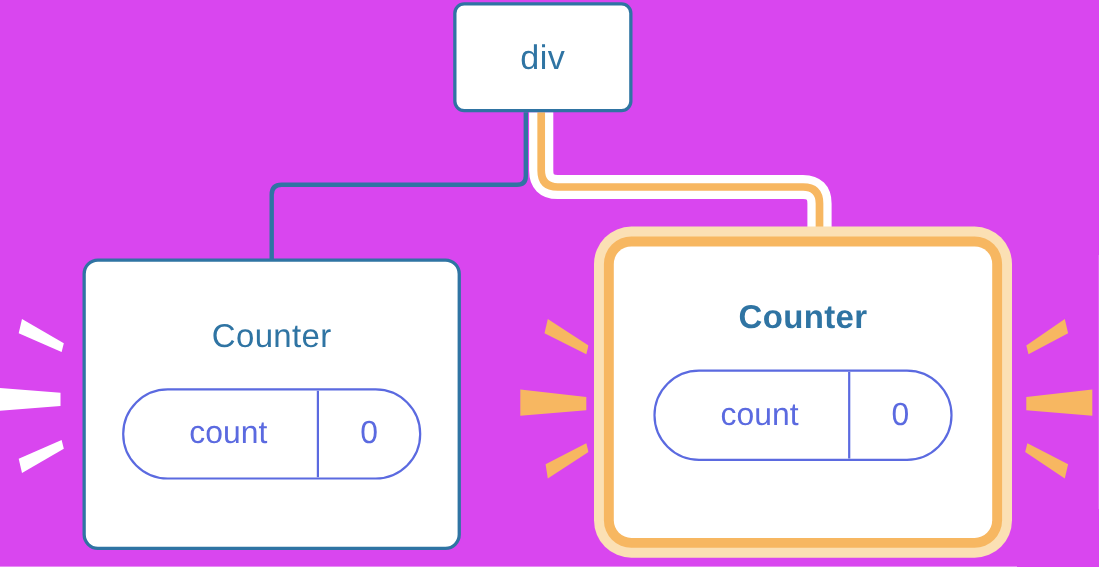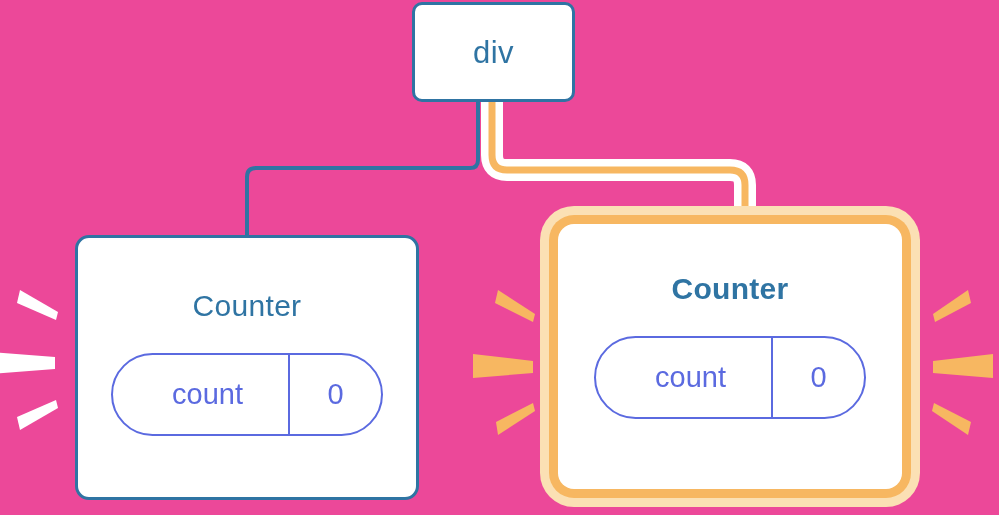--- a/index.html
+++ b/index.html
@@ -9,21 +9,21 @@
   body {
     width: 999px;
     height: 515px;
     overflow: hidden;
     font-family: "Liberation Sans", sans-serif;
   }
   #stage {
     position: relative;
     width: 999px;
     height: 515px;
-    background: #ec4899;
+    background: #d946ef;
   }
   #wires {
     position: absolute;
     left: 0;
     top: 0;
     width: 999px;
     height: 515px;
     pointer-events: none;
   }
   .node {

